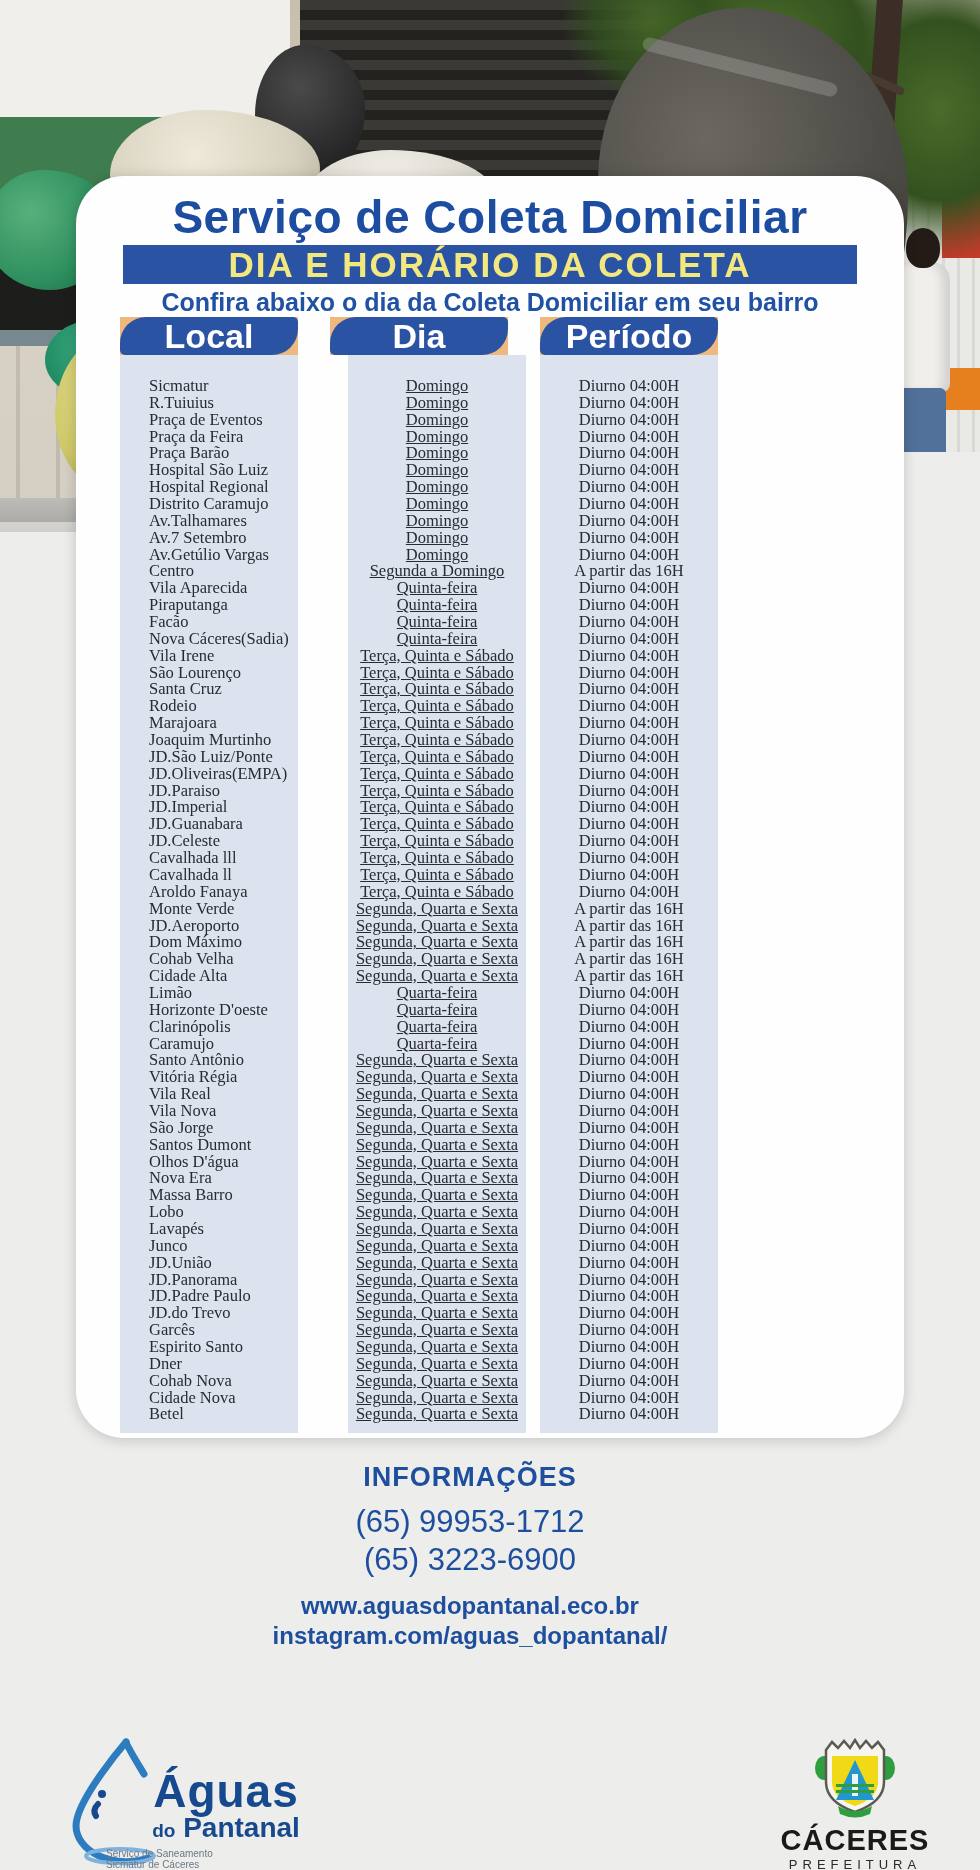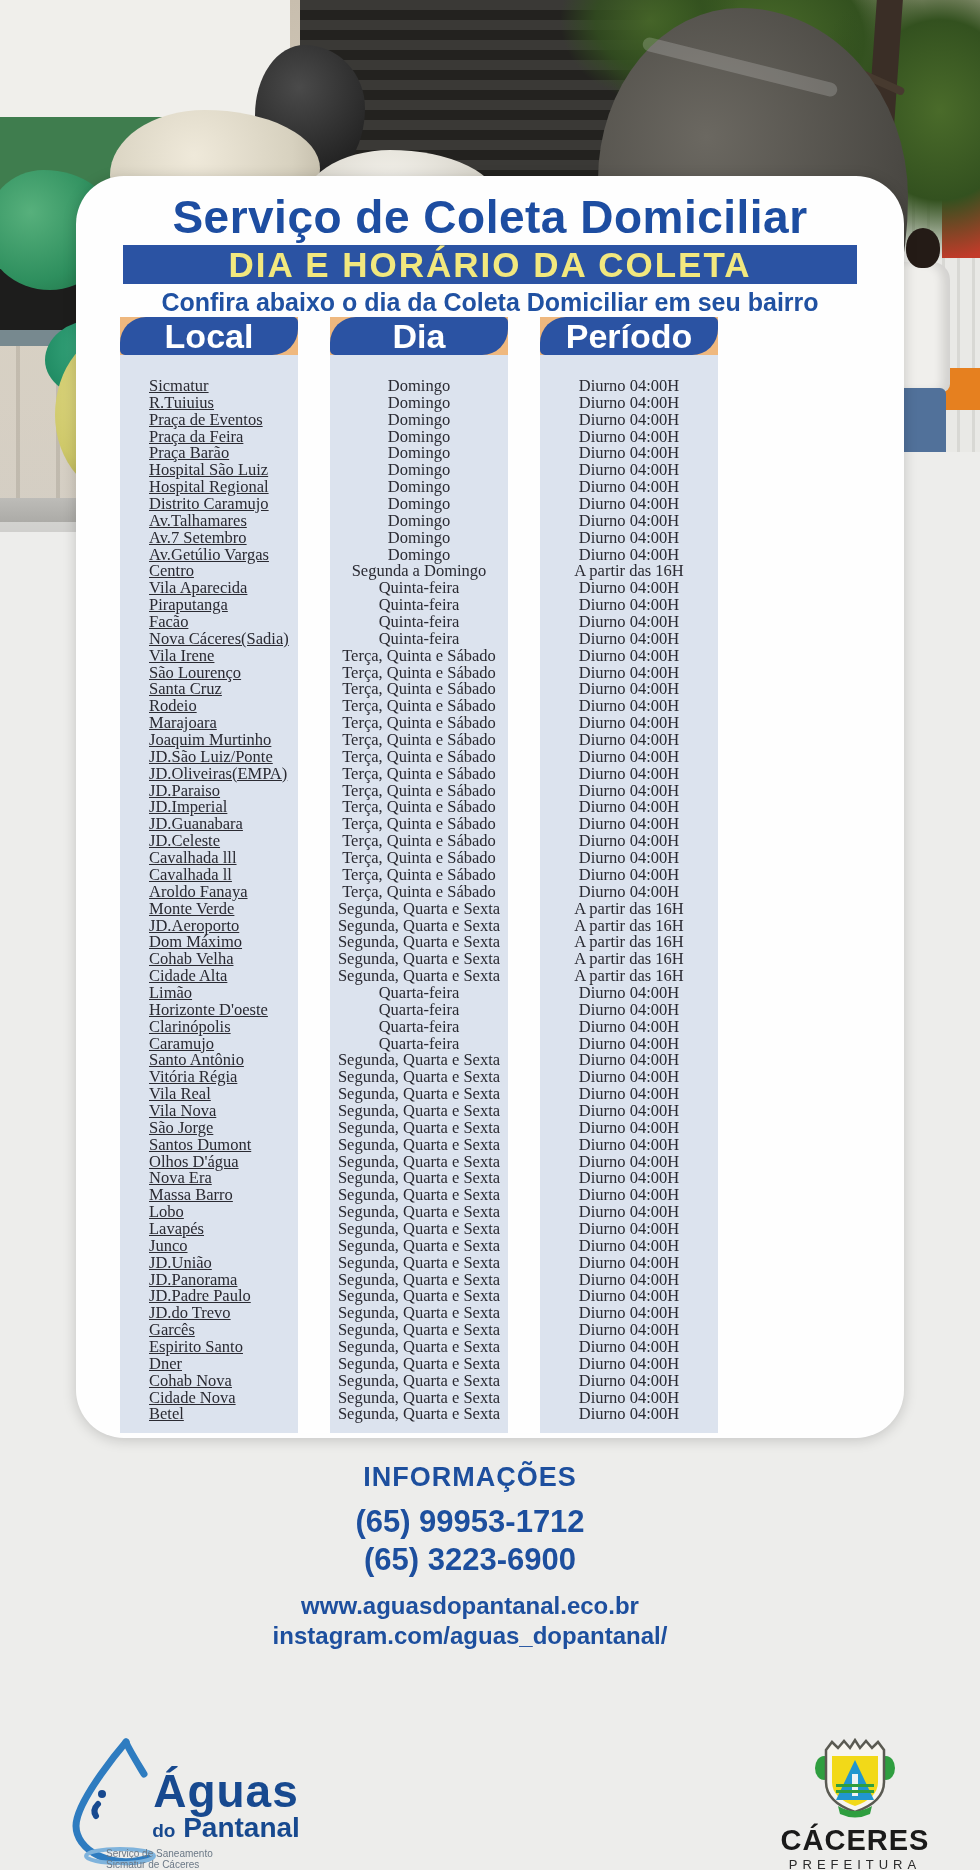--- a/index.html
+++ b/index.html
@@ -65,28 +65,28 @@
   .pill{position:absolute;top:141px;width:178px;height:38px;background:#efb87e;}
   .pill .face{position:absolute;inset:0;background:#2b53a3;border-radius:26px 5px 26px 5px;
               display:flex;align-items:center;justify-content:center;}
   .pill .face span{color:#fff;font-size:34px;font-weight:bold;}
   .pill1{left:44px;} .pill2{left:254px;} .pill3{left:464px;}
 
   
   .col-body{position:absolute;top:179px;width:178px;height:1078px;background:#dce3ee;
             padding-top:23px;box-sizing:border-box;
             font-family:"Liberation Serif",serif;font-size:16.5px;color:#2a2a32;}
-  .body1{left:44px;text-decoration:underline;} .body2{left:254px;} .body3{left:464px;}
+  .body1{left:44px;} .body2{left:272px;text-decoration:underline;} .body3{left:464px;}
   .trow{height:16.87px;line-height:16.87px;white-space:nowrap;text-align:center;}
   .body1 .trow{text-align:left;padding-left:29px;}
 
   
   .footer-center{position:absolute;left:270px;top:1462px;width:400px;text-align:center;color:#1d4f9e;}
   .f-info{font-size:27px;font-weight:bold;letter-spacing:1px;margin-bottom:10px;}
-  .f-phone{font-size:31px;font-weight:bold;line-height:38px;}
+  .f-phone{font-size:31px;font-weight:normal;line-height:38px;}
   .f-links{margin-top:12px;font-size:24px;font-weight:bold;line-height:30px;}
 
   
   .logo-left{position:absolute;left:68px;top:1738px;width:280px;height:128px;}
   .logo-left svg{position:absolute;left:0;top:0;}
   .ll-text{position:absolute;left:38px;top:30px;width:240px;text-align:center;color:#17498f;}
   .ll-aguas{font-size:46px;font-weight:bold;line-height:46px;letter-spacing:1px;}
   .ll-pant{font-size:28px;font-weight:bold;line-height:28px;}
   .ll-pant .do{font-size:19px;}
   .ll-tag{margin-top:3px;font-size:10px;color:#6b7886;text-align:left;padding-right:16px;line-height:11px;}

